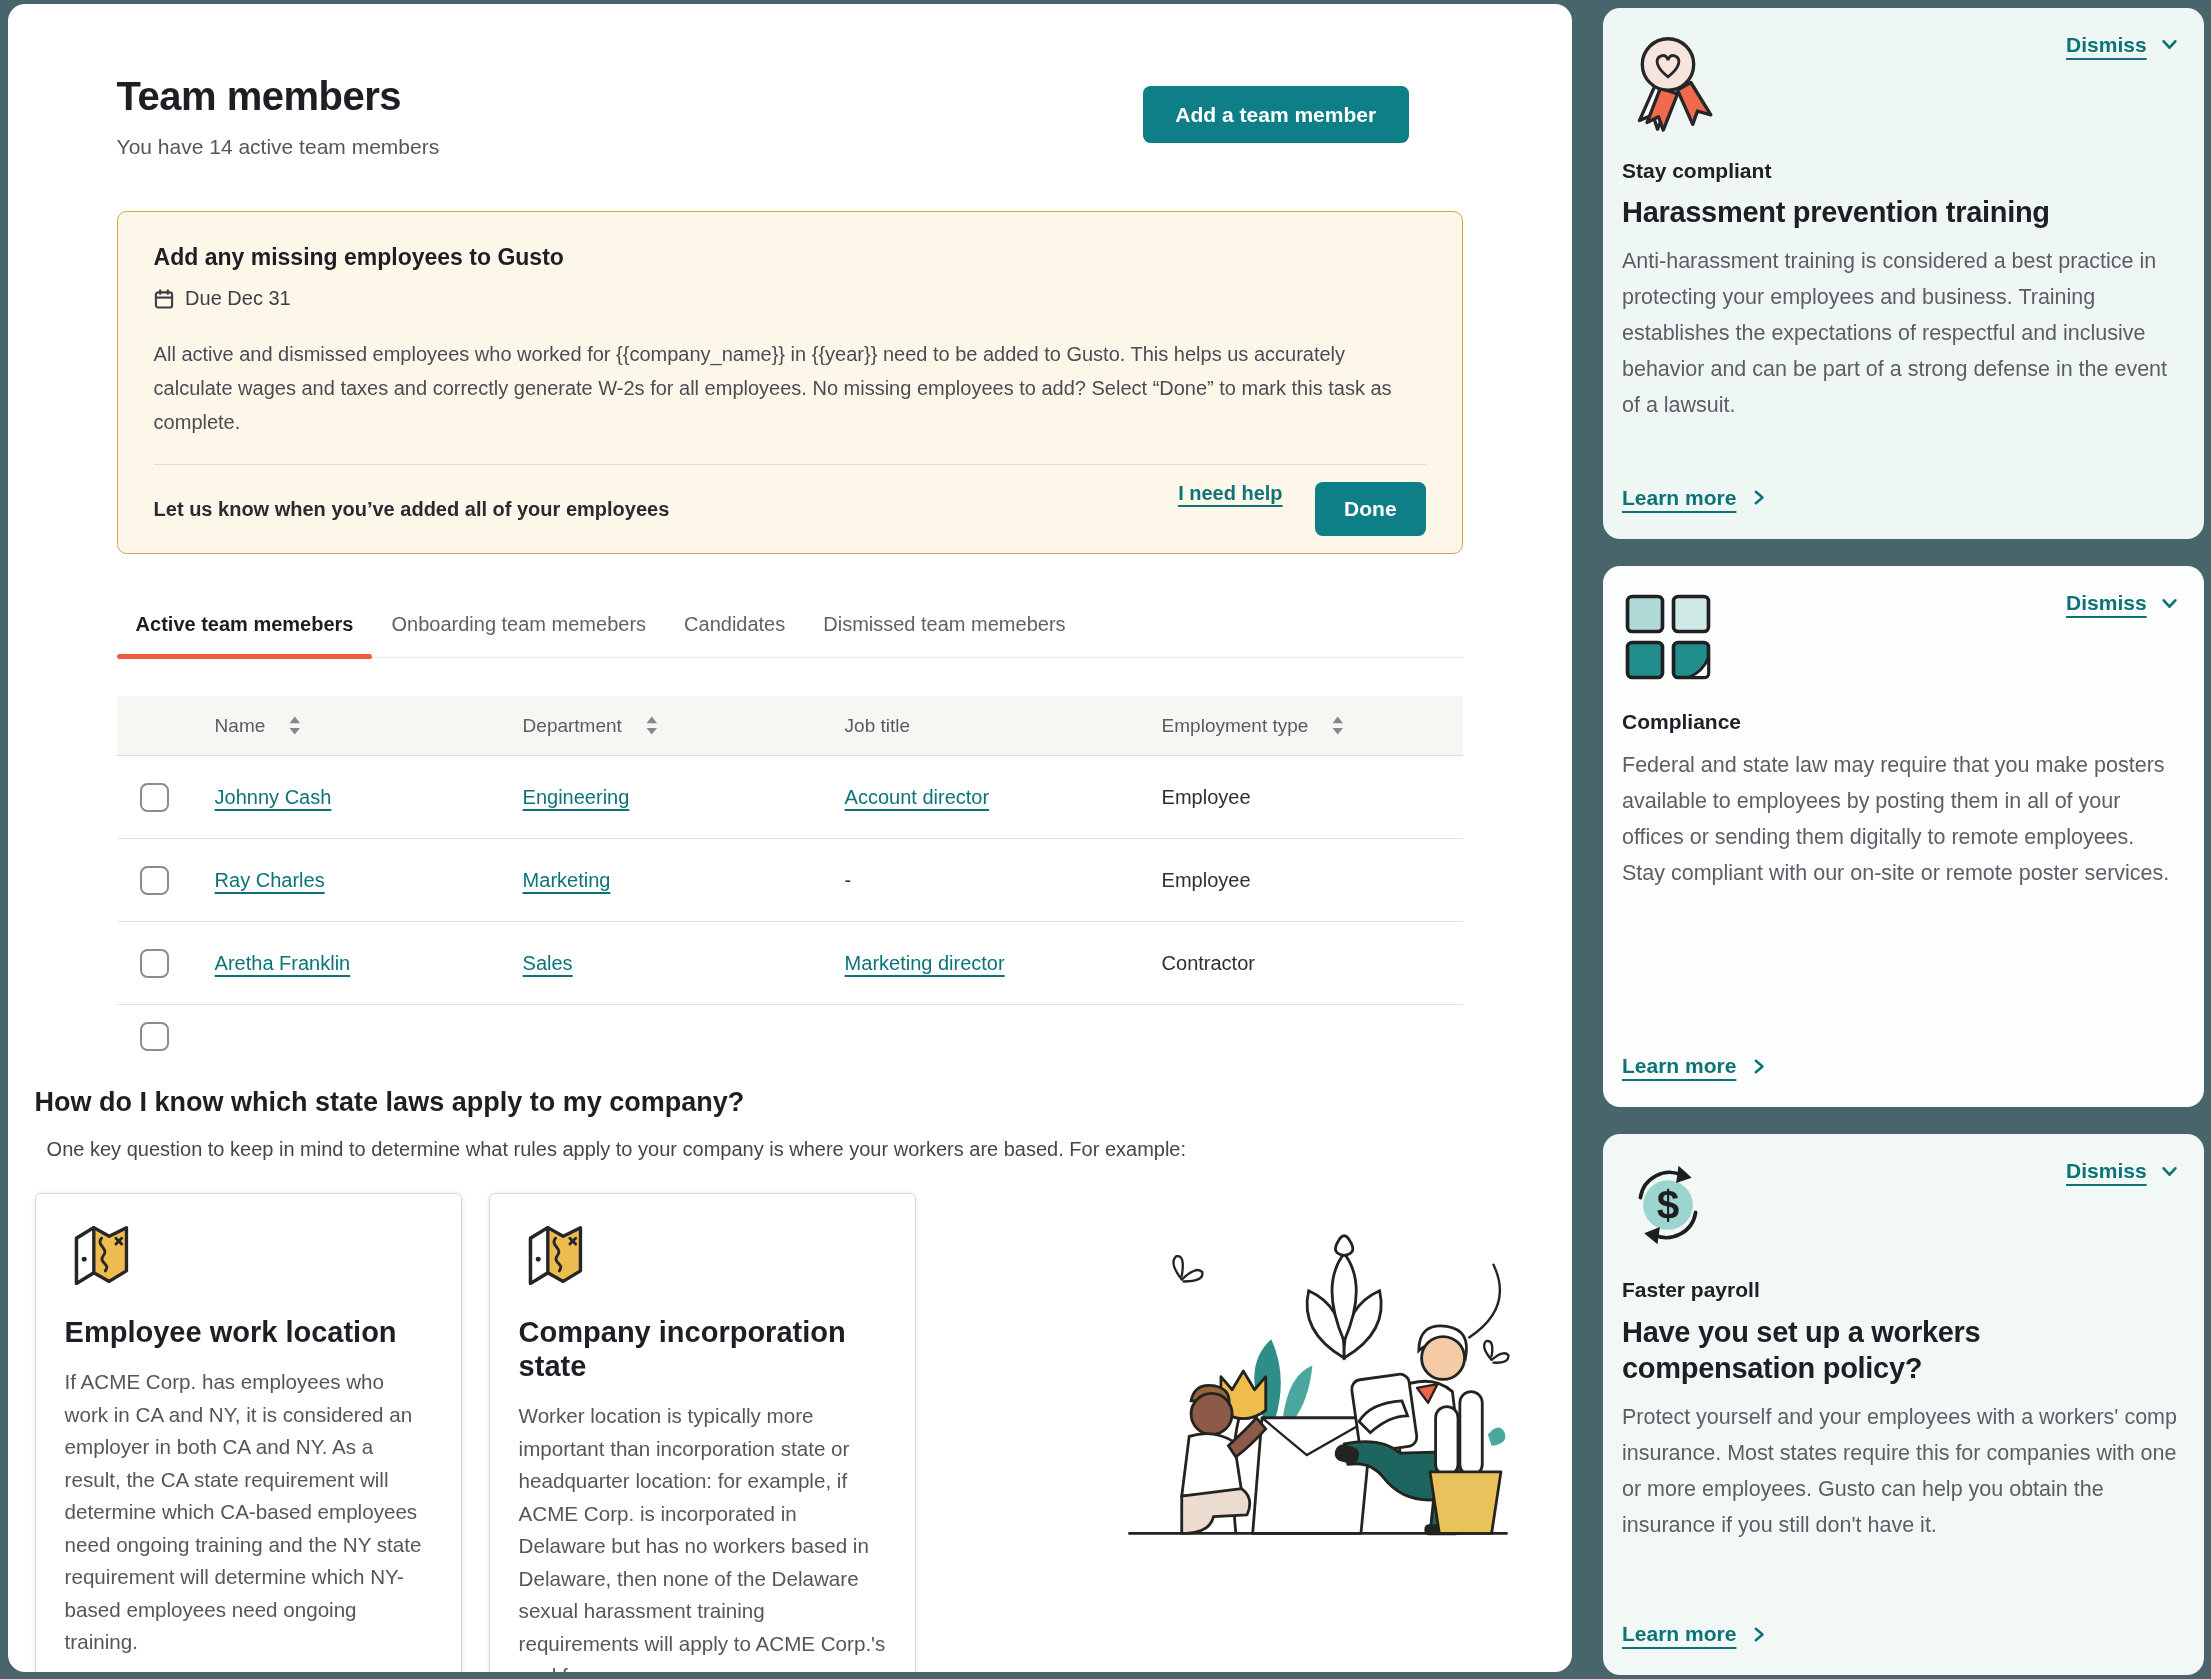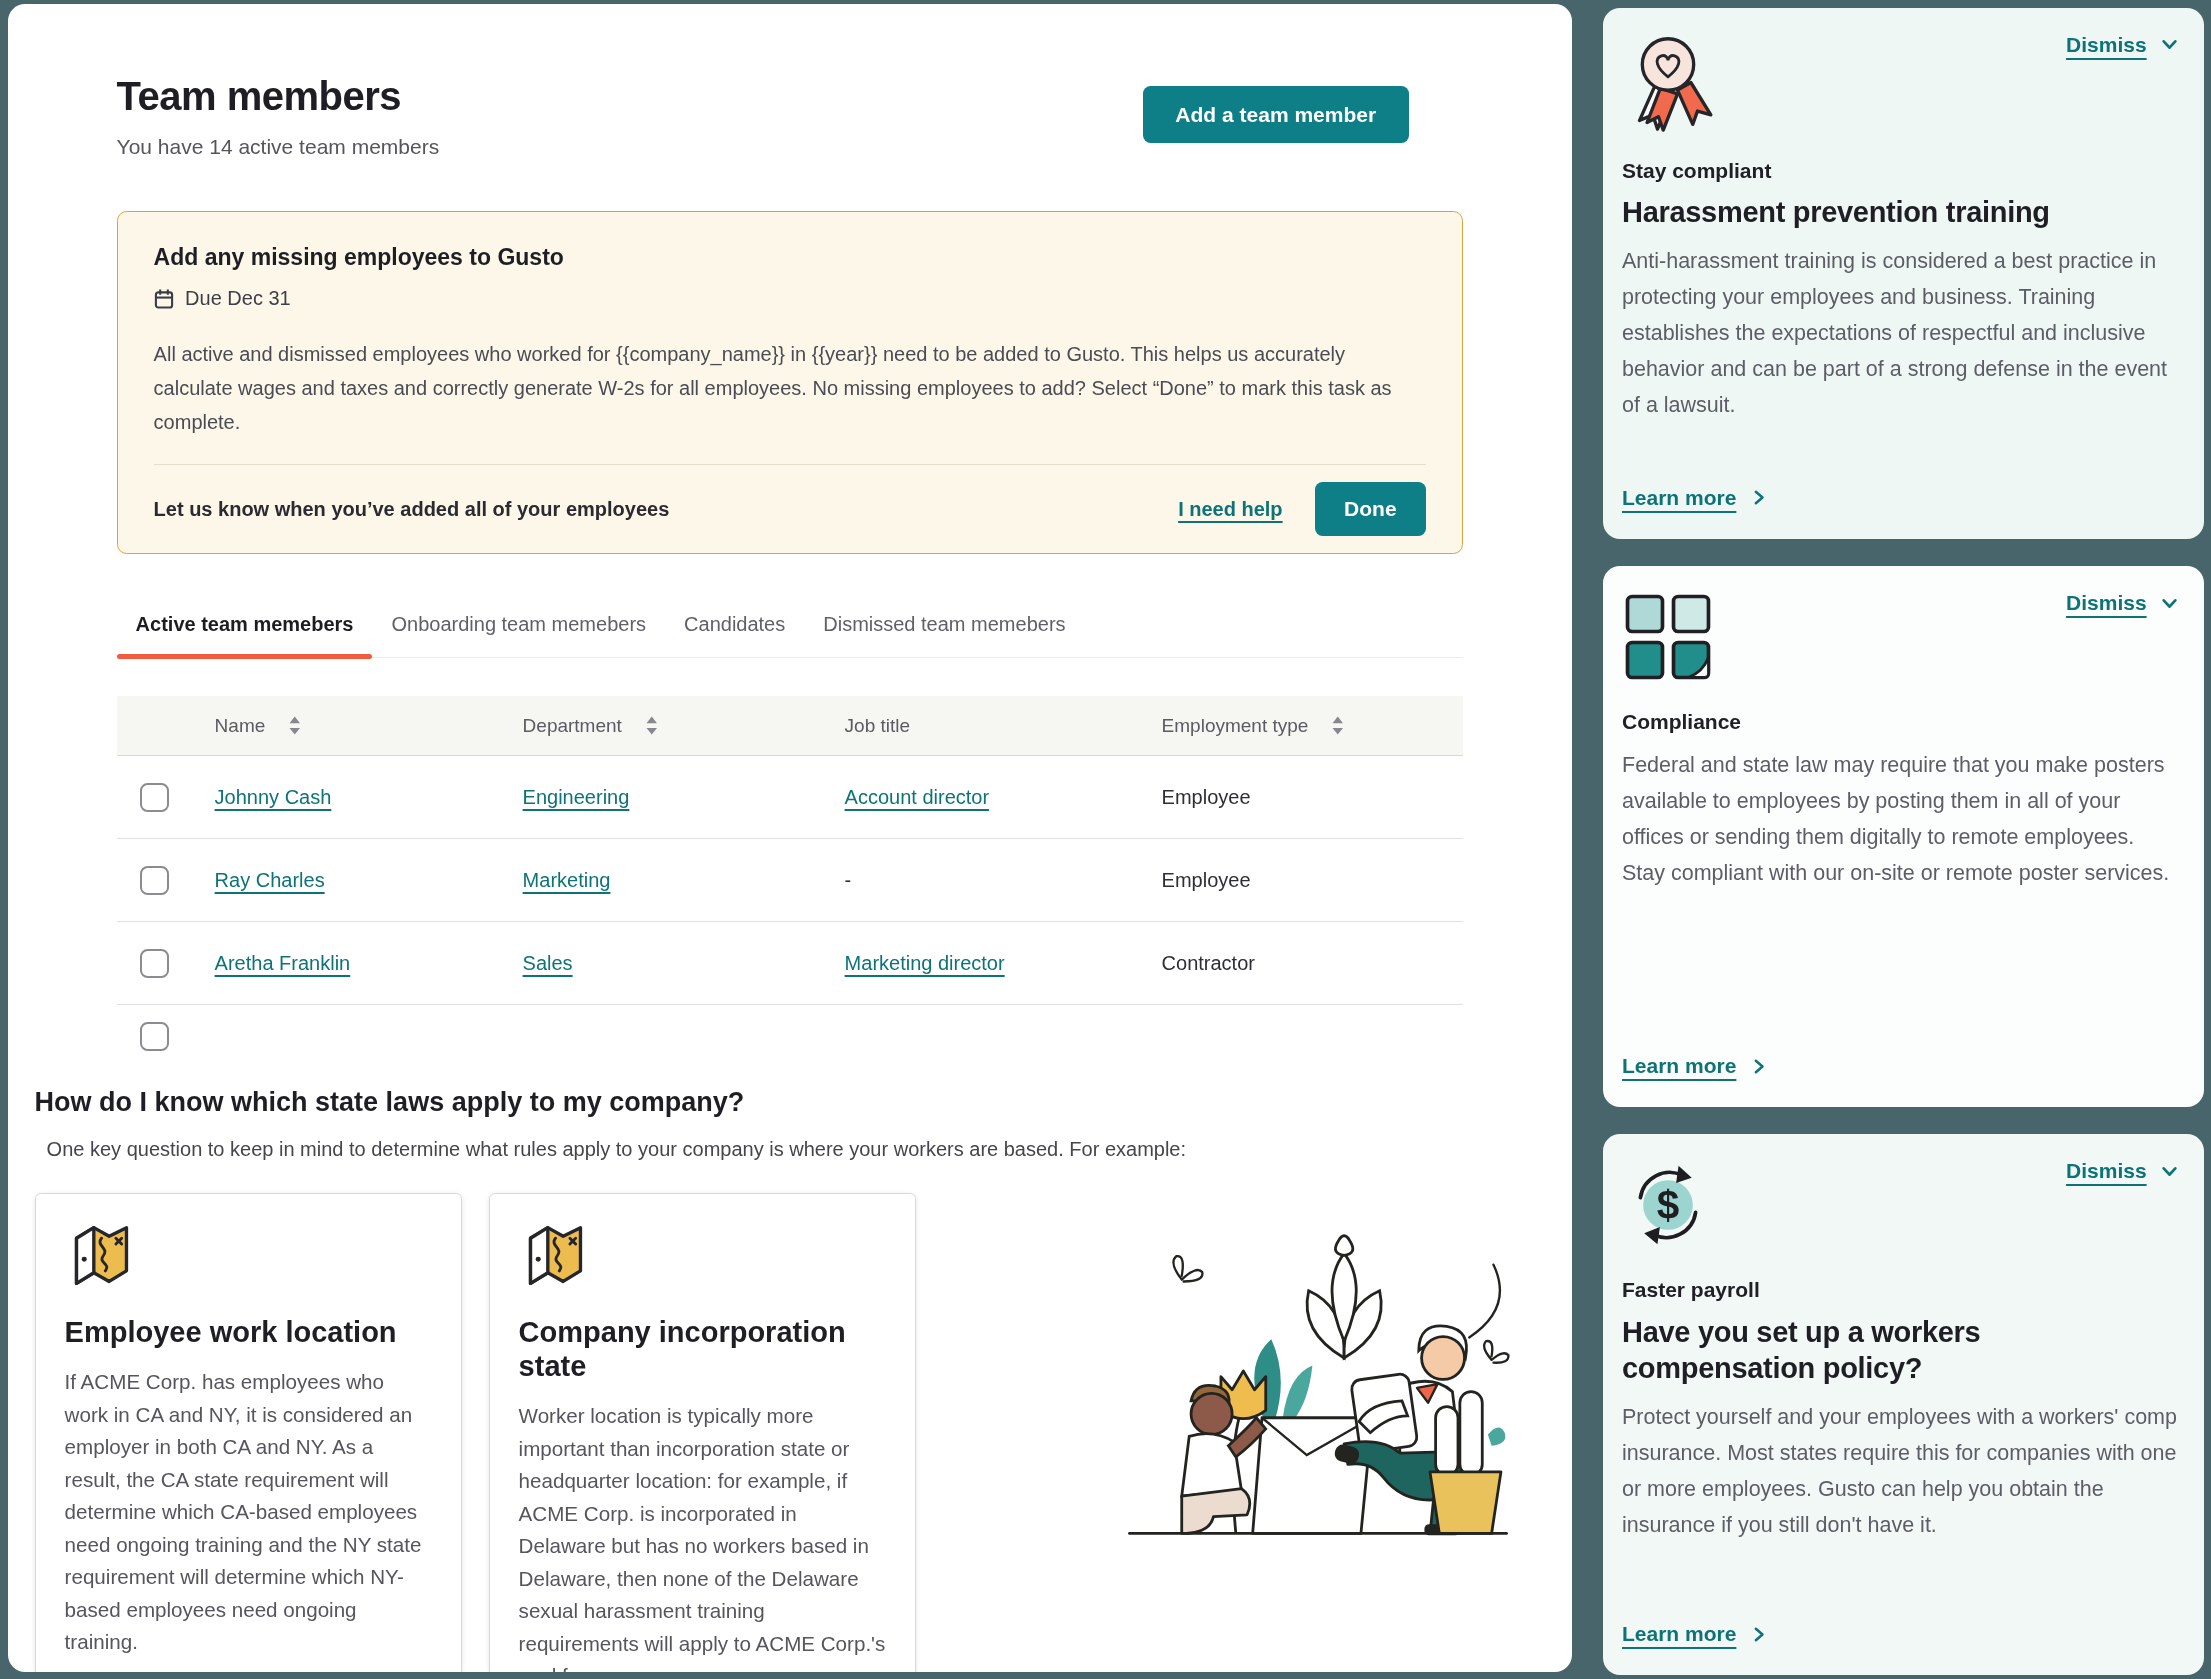--- a/index.html
+++ b/index.html
@@ -15,21 +15,21 @@
   .btn{display:inline-flex;align-items:center;justify-content:center;background:var(--teal_primary);color:#fff;border:none;border-radius:7.6px;font-family:inherit;font-size:21px;font-weight:bold;cursor:pointer;}
   .btn-add{height:57px;padding:0 32.5px;margin:13.4px 54px 0 0;align-self:flex-start;}
 
   .task-card{margin-top:52px;background:var(--task_bg);border:1.4px solid var(--gold_border);border-radius:9.6px;padding:31px 36px 17px;}
   .task-title{margin:0;font-size:23px;line-height:29px;font-weight:bold;color:var(--heading_text);}
   .due-row{display:flex;align-items:center;gap:11.5px;margin-top:15.3px;font-size:20px;color:#3e3e46;}
   .task-body{margin:27px 0 0;font-size:20px;line-height:34px;color:#4b4b53;max-width:1290px;}
   .task-divider{margin-top:25px;border-top:1px solid #e4decb;}
   .task-footer{display:flex;align-items:center;padding-top:17px;}
   .task-footer-text{font-size:20px;font-weight:bold;color:#2a2a30;}
-  .task-links{margin-left:auto;display:flex;align-items:center;gap:32.5px;}
+  .task-links{margin-left:auto;display:flex;gap:32.5px;}
   .tealink{color:var(--teal_link);font-weight:bold;text-decoration:underline;text-underline-offset:4.8px;cursor:pointer;font-size:20px;}
   .btn-done{height:54px;padding:0 29px;}
 
   
   .tabs{display:flex;margin-top:59px;border-bottom:1px solid #eaeae8;}
   .tab{position:relative;padding:0 19px 21px;font-size:20px;color:#60606a;cursor:pointer;white-space:nowrap;}
   .tab.active{color:#1c1c22;font-weight:bold;}
   .tab.active::after{content:"";position:absolute;left:0;right:0;bottom:-1.9px;height:4.8px;border-radius:2.9px;background:var(--coral_accent);}
 
   

